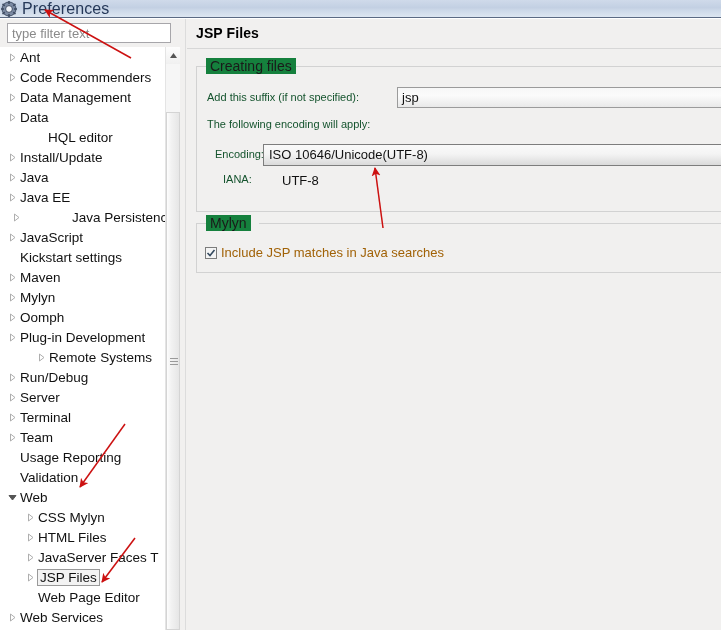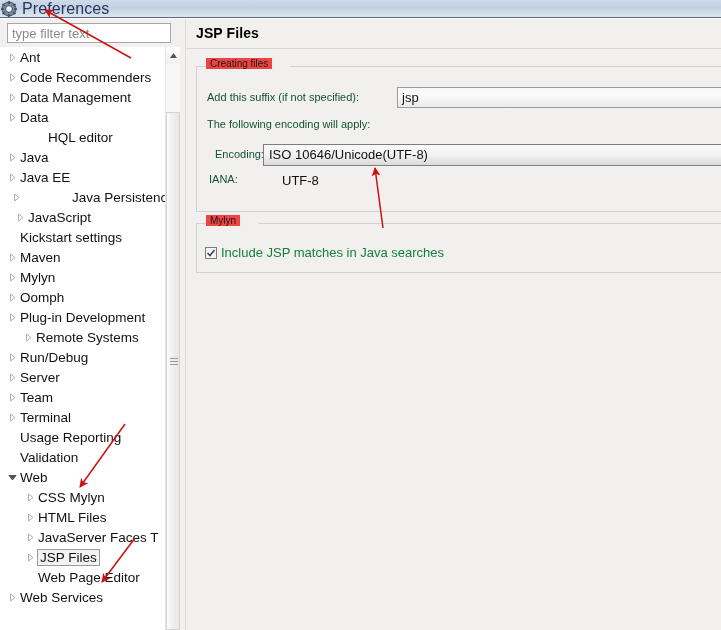--- a/index.html
+++ b/index.html
@@ -189,23 +189,23 @@
   .group {
     position: absolute;
     border: 1px solid #d2d2d2;
     border-top: none;
     box-sizing: border-box;
   }
   .group-legend {
     position: absolute;
     top: -8px;
     left: 9px;
-    background: #ef4444;
+    background: #15803d;
     padding: 0 4px;
-    font-size: 10px;
+    font-size: 14px;
     color: #1a1a1a;
     white-space: nowrap;
   }
   .g-line-l, .g-line-r {
     position: absolute;
     top: 0;
     height: 1px;
     background: #d2d2d2;
   }
 
@@ -255,21 +255,21 @@
   .checkbox {
     width: 12px; height: 12px;
     border: 1px solid #7c7c7c;
     background: #f4f4f4;
     box-sizing: border-box;
     margin-right: 4px;
     position: relative;
     flex: 0 0 12px;
   }
   .checkbox svg { position: absolute; left: 0; top: 0; display:block; }
-  .check-label { font-size: 13px; color: #15803d; }
+  .check-label { font-size: 13px; color: #a16207; }
 
   
   .anno {
     position: absolute;
     left: 0; top: 0;
     width: 721px; height: 630px;
     pointer-events: none;
   }
 </style>
 </head>
@@ -336,39 +336,47 @@
           <div class="tree-row" style="padding-left: 4px; margin-left: 28px;">
             <span class="twisty"></span>
             <span class="tree-label">HQL editor</span>
           </div>
           <div class="tree-row" style="padding-left: 4px;">
             <span class="twisty">
               <svg width="9" height="9" viewBox="0 0 9 9">
                 <path d="M2.5 1 L7 4.5 L2.5 8 Z" fill="none" stroke="#aeaeae" stroke-width="1"></path>
               </svg>
             </span>
+            <span class="tree-label">Install/Update</span>
+          </div>
+          <div class="tree-row" style="padding-left: 4px;">
+            <span class="twisty">
+              <svg width="9" height="9" viewBox="0 0 9 9">
+                <path d="M2.5 1 L7 4.5 L2.5 8 Z" fill="none" stroke="#aeaeae" stroke-width="1"></path>
+              </svg>
+            </span>
             <span class="tree-label">Java</span>
           </div>
           <div class="tree-row" style="padding-left: 4px;">
             <span class="twisty">
               <svg width="9" height="9" viewBox="0 0 9 9">
                 <path d="M2.5 1 L7 4.5 L2.5 8 Z" fill="none" stroke="#aeaeae" stroke-width="1"></path>
               </svg>
             </span>
             <span class="tree-label">Java EE</span>
           </div>
           <div class="tree-row" style="padding-left: 8px; gap: 48px;">
             <span class="twisty">
               <svg width="9" height="9" viewBox="0 0 9 9">
                 <path d="M2.5 1 L7 4.5 L2.5 8 Z" fill="none" stroke="#aeaeae" stroke-width="1"></path>
               </svg>
             </span>
             <span class="tree-label">Java Persistence</span>
           </div>
-          <div class="tree-row" style="padding-left: 12px;">
+          <div class="tree-row" style="padding-left: 4px;">
             <span class="twisty">
               <svg width="9" height="9" viewBox="0 0 9 9">
                 <path d="M2.5 1 L7 4.5 L2.5 8 Z" fill="none" stroke="#aeaeae" stroke-width="1"></path>
               </svg>
             </span>
             <span class="tree-label">JavaScript</span>
           </div>
           <div class="tree-row" style="padding-left: 4px;">
             <span class="twisty"></span>
             <span class="tree-label">Kickstart settings</span>
@@ -398,21 +406,21 @@
             <span class="tree-label">Oomph</span>
           </div>
           <div class="tree-row" style="padding-left: 4px;">
             <span class="twisty">
               <svg width="9" height="9" viewBox="0 0 9 9">
                 <path d="M2.5 1 L7 4.5 L2.5 8 Z" fill="none" stroke="#aeaeae" stroke-width="1"></path>
               </svg>
             </span>
             <span class="tree-label">Plug-in Development</span>
           </div>
-          <div class="tree-row" style="padding-left: 20px;">
+          <div class="tree-row" style="padding-left: 20px; justify-content: center;">
             <span class="twisty">
               <svg width="9" height="9" viewBox="0 0 9 9">
                 <path d="M2.5 1 L7 4.5 L2.5 8 Z" fill="none" stroke="#aeaeae" stroke-width="1"></path>
               </svg>
             </span>
             <span class="tree-label">Remote Systems</span>
           </div>
           <div class="tree-row" style="padding-left: 4px;">
             <span class="twisty">
               <svg width="9" height="9" viewBox="0 0 9 9">
@@ -428,29 +436,29 @@
               </svg>
             </span>
             <span class="tree-label">Server</span>
           </div>
           <div class="tree-row" style="padding-left: 4px;">
             <span class="twisty">
               <svg width="9" height="9" viewBox="0 0 9 9">
                 <path d="M2.5 1 L7 4.5 L2.5 8 Z" fill="none" stroke="#aeaeae" stroke-width="1"></path>
               </svg>
             </span>
+            <span class="tree-label">Terminal</span>
+          </div>
+          <div class="tree-row" style="padding-left: 4px;">
+            <span class="twisty">
+              <svg width="9" height="9" viewBox="0 0 9 9">
+                <path d="M2.5 1 L7 4.5 L2.5 8 Z" fill="none" stroke="#aeaeae" stroke-width="1"></path>
+              </svg>
+            </span>
             <span class="tree-label">Team</span>
-          </div>
-          <div class="tree-row" style="padding-left: 4px;">
-            <span class="twisty">
-              <svg width="9" height="9" viewBox="0 0 9 9">
-                <path d="M2.5 1 L7 4.5 L2.5 8 Z" fill="none" stroke="#aeaeae" stroke-width="1"></path>
-              </svg>
-            </span>
-            <span class="tree-label">Terminal</span>
           </div>
           <div class="tree-row" style="padding-left: 4px;">
             <span class="twisty"></span>
             <span class="tree-label">Usage Reporting</span>
           </div>
           <div class="tree-row" style="padding-left: 4px;">
             <span class="twisty"></span>
             <span class="tree-label">Validation</span>
           </div>
           <div class="tree-row" style="padding-left: 4px;">
@@ -539,21 +547,21 @@
       <span class="field-label" style="left:10px; top:25px;">Add this suffix (if not specified):</span>
 
       <div class="textfield" style="left:200px; top:21px; width:430px; height:21px;">jsp</div>
 
       <span class="field-label" style="left:10px; top:52px;">The following encoding will apply:</span>
 
       <span class="field-label" style="left:18px; top:82px;">Encoding:</span>
 
       <div class="combo" style="left:66px; top:78px; width:564px; height:22px;">ISO 10646/Unicode(UTF-8)</div>
 
-      <span class="field-label" style="left:12px; top:107px;">IANA:</span>
+      <span class="field-label" style="left:26px; top:107px;">IANA:</span>
 
       <span class="static-val" style="left:85px; top:107px;">UTF-8</span>
     </div>
 
     <div class="group" style="left:9px; top:204px; width:600px; height:50px;">
       <div class="g-line-l" style="left:0; width:9px;"></div>
       <div class="g-line-r" style="left:62px; right:0;"></div>
       <div class="group-legend">Mylyn</div>
 
       <div class="checkrow" style="left:8px; top:22px;">

